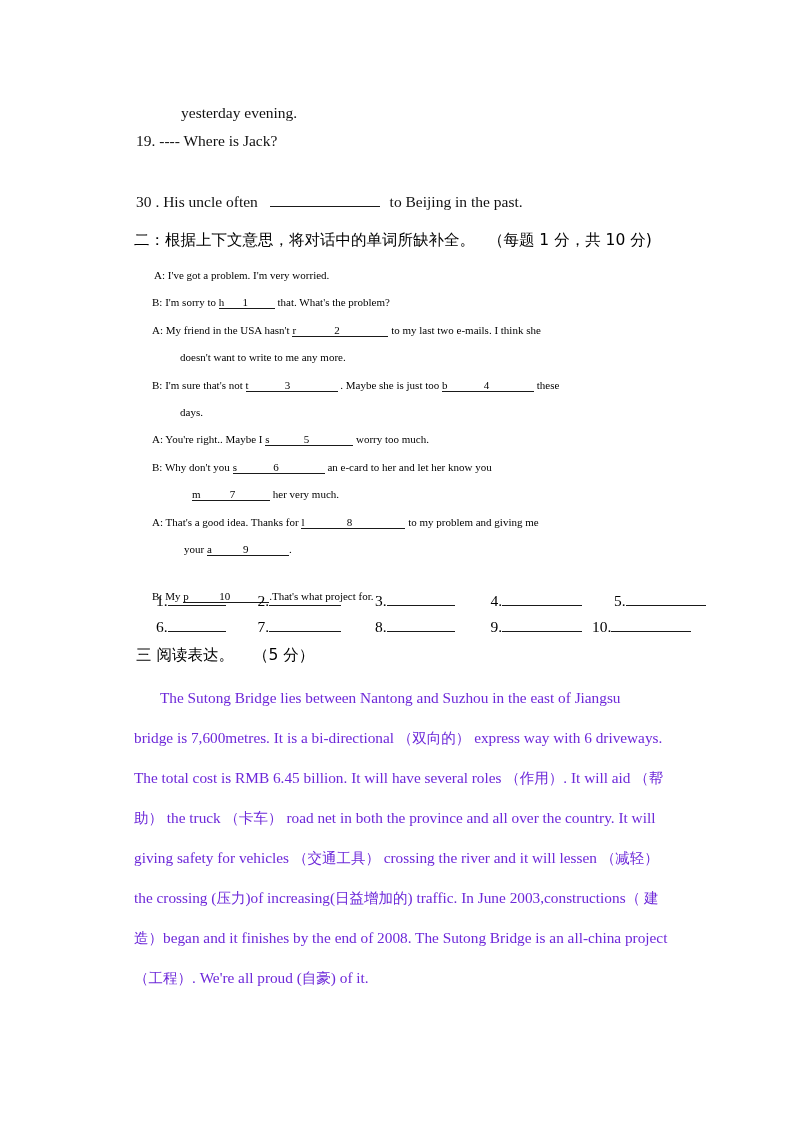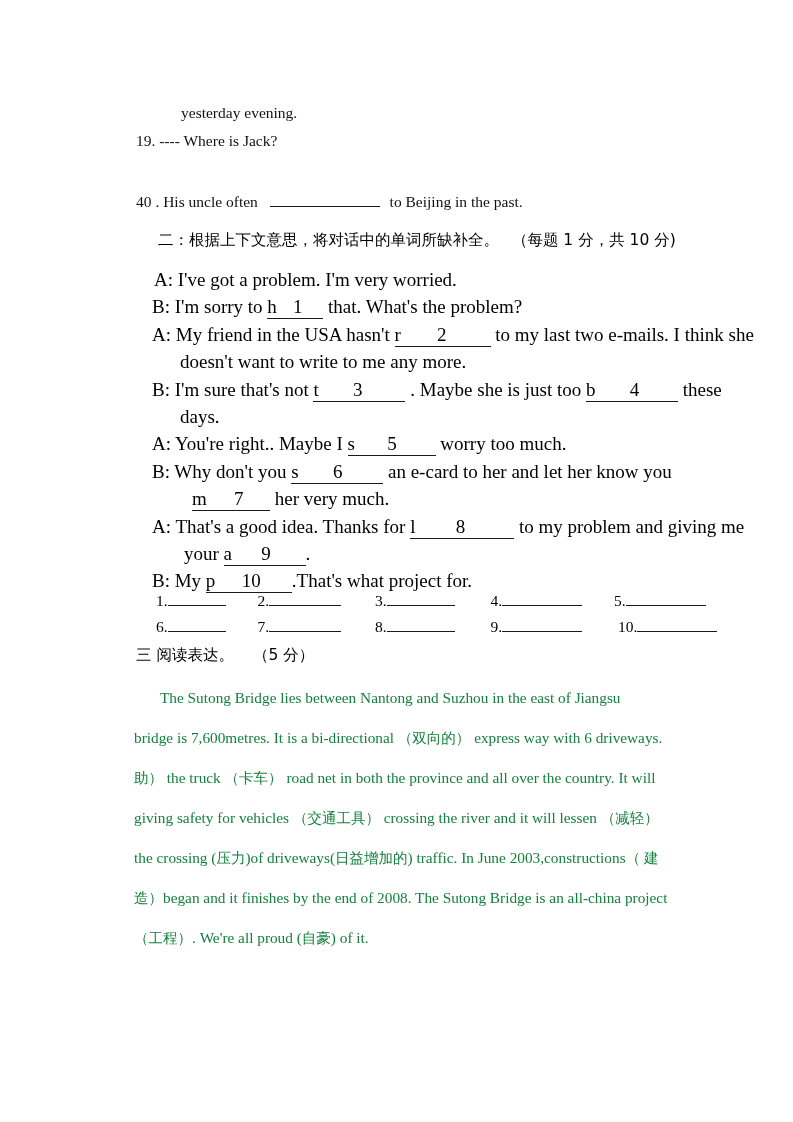--- a/index.html
+++ b/index.html
@@ -60,21 +60,21 @@
     font-family: "DejaVu Sans", "Liberation Sans", sans-serif;
     font-size: 15.5px;
     white-space: nowrap;
     color: #000;
   }
   .heading-cn .cn { font-family: "DejaVu Sans", sans-serif; }
 
   
   .dlg {
     position: absolute;
-    font-size: 19px;
+    font-size: 11px;
     white-space: nowrap;
   }
 
   
   .ansrow {
     position: absolute;
     font-size: 15.5px;
     white-space: nowrap;
   }
   .ansrow .cell {
@@ -91,21 +91,21 @@
   
   .passage {
     position: absolute;
     left: 118px;
     top: 678px;
     width: 560px;
     font-size: 15.3px;
     line-height: 40px;
     text-align: justify;
     text-justify: inter-word;
-    color: #15803d;
+    color: #6d28d9;
   }
   .passage .cn {
     font-family: "DejaVu Sans", sans-serif;
     font-size: 14.5px;
   }
   .passage .indent { display: inline-block; width: 26px; }
 </style>
 </head>
 <body>
 
@@ -113,44 +113,44 @@
 
   <div class="row" style="left:165px; top:105px;">yesterday evening.</div>
 
   <div class="row" style="left:120px; top:133px;">
     <span>19.</span>
     <span>---- Where is Jack?</span>
   </div>
 
 
   <div class="row" style="left:120px; top:190px;">
-    <span>40 .</span>
+    <span>30 .</span>
     <span>His uncle often</span>
     <span class="blank" style="width:110px; margin:0 6px 0 8px;"></span>
     <span>to Beijing in the past.</span>
   </div>
 
-  <div class="heading-cn" style="left:118px; top:230px;margin-left:24px;">
+  <div class="heading-cn" style="left:118px; top:230px;">
     <span class="cn">二：根据上下文意思，将对话中的单词所缺补全。</span>
     <span class="cn" style="margin-left:8px;">（每题 1 分，共 10 分)</span>
   </div>
 
   <div id="dialogue-block">
       <div class="dlg" style="left: 138px; top: 269px;"><span>A: </span><span>I've got a problem. I'm very worried.</span></div>
       <div class="dlg" style="left: 136px; top: 296.4px;"><span>B: </span><span>I'm sorry to </span><span class="blank-lettered" style="width: 56px;"><span class="bl-letter">h</span><span class="bl-num" style="width: 42px;">1</span></span><span> that. What's the problem?</span></div>
       <div class="dlg" style="left: 136px; top: 323.8px;"><span>A: </span><span>My friend in the USA hasn't </span><span class="blank-lettered" style="width: 96px;"><span class="bl-letter">r</span><span class="bl-num" style="width: 82px;">2</span></span><span>  to my last two e-mails. I think she</span></div>
       <div class="dlg" style="left: 164px; top: 351.2px;"><span>doesn't want to write to me any more.</span></div>
       <div class="dlg" style="left: 136px; top: 378.6px;"><span>B: </span><span>I'm sure that's not  </span><span class="blank-lettered" style="width: 92px;"><span class="bl-letter">t</span><span class="bl-num" style="width: 78px;">3</span></span><span> . Maybe she is just too </span><span class="blank-lettered" style="width: 92px;"><span class="bl-letter">b</span><span class="bl-num" style="width: 78px;">4</span></span><span>  these</span></div>
       <div class="dlg" style="left: 164px; top: 406px; text-align: center;"><span>days.</span></div>
       <div class="dlg" style="left: 136px; top: 433.4px;"><span>A: </span><span>You're right.. Maybe I  </span><span class="blank-lettered" style="width: 88px;"><span class="bl-letter">s</span><span class="bl-num" style="width: 74px;">5</span></span><span>   worry too much.</span></div>
       <div class="dlg" style="left: 136px; top: 460.8px;"><span>B: </span><span>Why don't you   </span><span class="blank-lettered" style="width: 92px;"><span class="bl-letter">s</span><span class="bl-num" style="width: 78px;">6</span></span><span> an e-card to her and let her know you</span></div>
       <div class="dlg" style="left: 176px; top: 488.2px;"><span class="blank-lettered" style="width: 78px;"><span class="bl-letter">m</span><span class="bl-num" style="width: 64px;">7</span></span><span> her very much.</span></div>
       <div class="dlg" style="left: 136px; top: 515.6px;"><span>A: </span><span>That's a good idea. Thanks for </span><span class="blank-lettered" style="width: 104px;"><span class="bl-letter">l</span><span class="bl-num" style="width: 90px;">8</span></span><span>  to my problem and giving me</span></div>
       <div class="dlg" style="left: 168px; top: 543px;"><span>your </span><span class="blank-lettered" style="width: 82px;"><span class="bl-letter">a</span><span class="bl-num" style="width: 68px;">9</span></span><span>.</span></div>
-      <div class="dlg" style="left: 136px; top: 570.4px;"><span>B: </span><span>My </span><span class="blank-lettered" style="width: 86px;"><span class="bl-letter">p</span><span class="bl-num" style="width: 72px;">10</span></span><span>.That's what project for.</span></div>
+      <div class="dlg" style="left: 136px; top: 570.4px;"><span>B: </span><span>My </span><span class="blank-lettered" style="width: 86px; margin-top: 20px;"><span class="bl-letter">p</span><span class="bl-num" style="width: 72px;">10</span></span><span>.That's what project for.</span></div>
     </div>
 
   <div class="ansrow" style="left:140px; top:589px;">
     <span class="cell">
       <span class="lbl">1.</span><span class="ln" style="width:58px;"></span>
     </span>
     <span class="cell" style="margin-left:28px;">
       <span class="lbl">2.</span><span class="ln" style="width:72px;"></span>
     </span>
     <span class="cell" style="margin-left:30px;">
@@ -170,33 +170,34 @@
     </span>
     <span class="cell" style="margin-left:28px;">
       <span class="lbl">7.</span><span class="ln" style="width:72px;"></span>
     </span>
     <span class="cell" style="margin-left:30px;">
       <span class="lbl">8.</span><span class="ln" style="width:68px;"></span>
     </span>
     <span class="cell" style="margin-left:32px;">
       <span class="lbl">9.</span><span class="ln" style="width:80px;"></span>
     </span>
-    <span class="cell" style="margin-left:32px;">
+    <span class="cell" style="margin-left:6px;">
       <span class="lbl">10.</span><span class="ln" style="width:80px;"></span>
     </span>
   </div>
 
   <div class="heading-cn" style="left:120px; top:645px;">
     <span class="cn">三 阅读表达。</span>
     <span class="cn" style="margin-left:14px;">（5 分）</span>
   </div>
 
   <div class="passage" id="passage-block">
       <div style="white-space: nowrap;"><span class="indent"></span><span>The Sutong Bridge lies between Nantong and Suzhou in the east of Jiangsu</span></div>
       <div style="white-space: nowrap;"><span>bridge is 7,600metres. It is a bi-directional </span><span class="cn">（双向的）</span><span> express way with 6 driveways.</span></div>
+      <div style="white-space: nowrap;"><span>The total cost is RMB 6.45 billion. It will have several roles </span><span class="cn">（作用）</span><span>. It will aid </span><span class="cn">（帮</span></div>
       <div style="white-space: nowrap;"><span class="cn">助）</span><span> the truck </span><span class="cn">（卡车）</span><span> road net in both the province and all over the country. It will</span></div>
       <div style="white-space: nowrap;"><span>giving safety for vehicles </span><span class="cn">（交通工具）</span><span> crossing the river and it will lessen </span><span class="cn">（减轻）</span></div>
-      <div style="white-space: nowrap;"><span>the crossing (</span><span class="cn">压力</span><span>)of driveways(</span><span class="cn">日益增加的</span><span>) traffic. In June 2003,constructions</span><span class="cn">（</span><span> </span><span class="cn">建</span></div>
+      <div style="white-space: nowrap;"><span>the crossing (</span><span class="cn">压力</span><span>)of increasing(</span><span class="cn">日益增加的</span><span>) traffic. In June 2003,constructions</span><span class="cn">（</span><span> </span><span class="cn">建</span></div>
       <div style="white-space: nowrap;"><span class="cn">造）</span><span>began and it finishes by the end of 2008. The Sutong Bridge is an all-china project</span></div>
       <div style="white-space: nowrap;"><span class="cn">（工程）</span><span>. We're all proud (</span><span class="cn">自豪</span><span>) of it.</span></div>
     </div>
 
 </div>
 
 </body></html>

